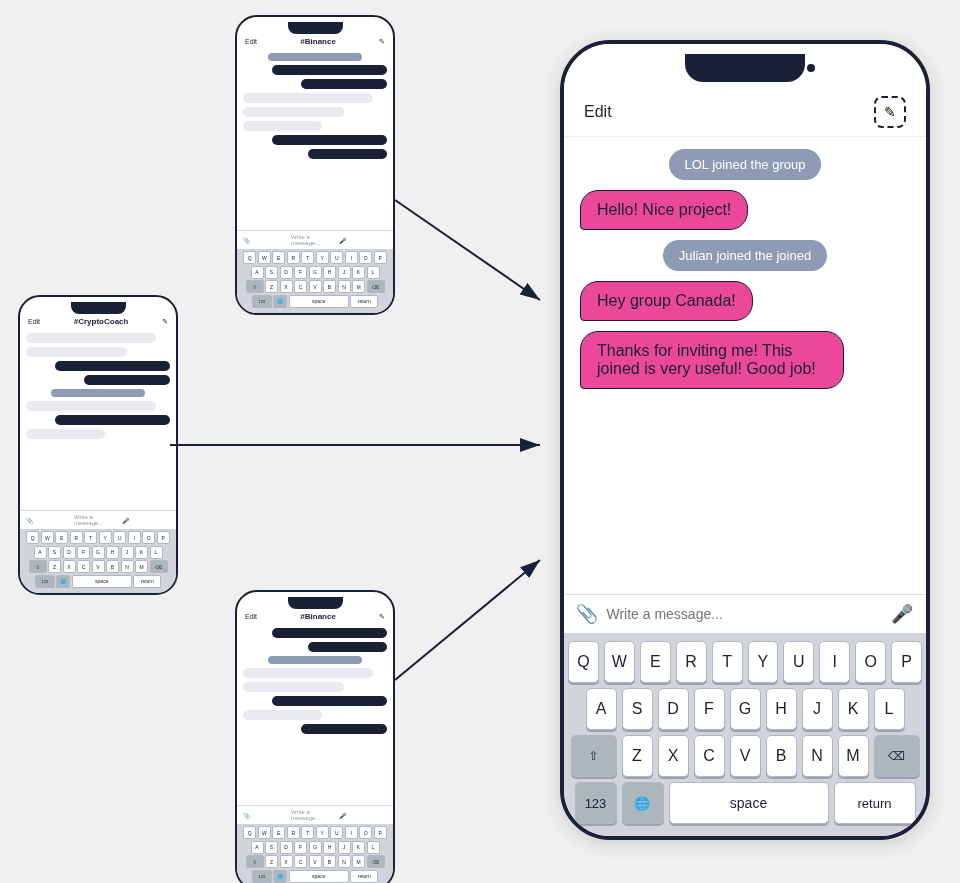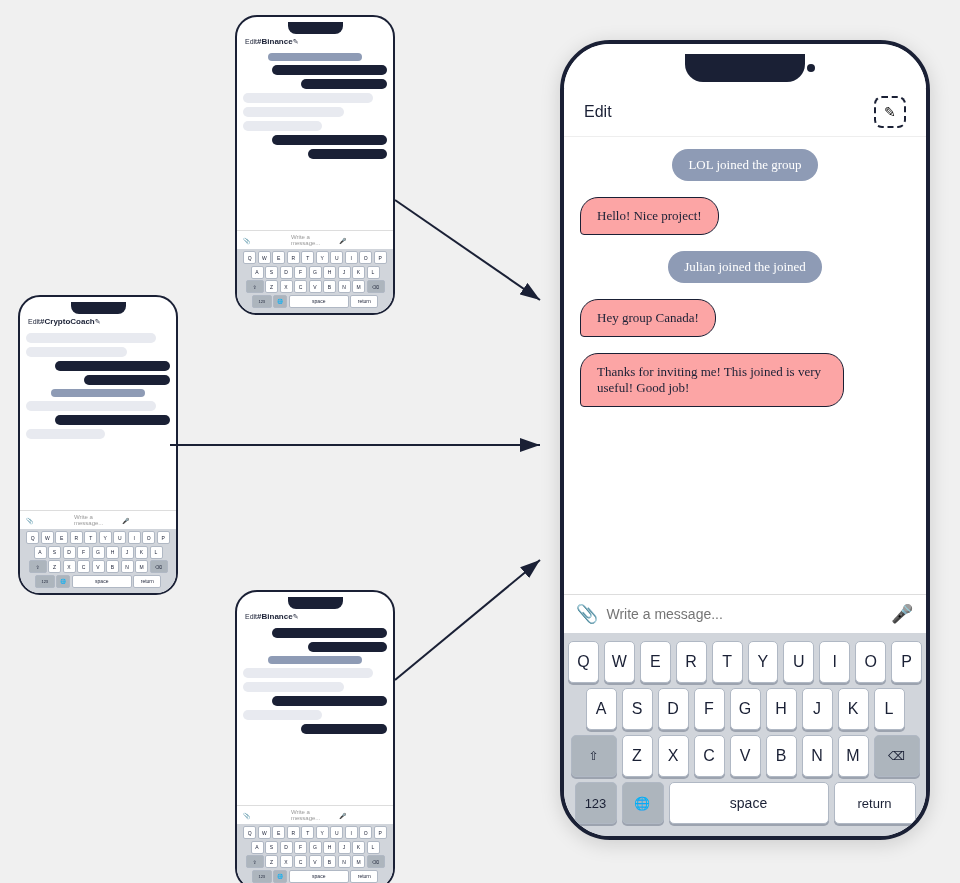--- a/index.html
+++ b/index.html
@@ -86,40 +86,39 @@
       justify-content: center;
       font-size: 14px;
     }
 
     .chat-area {
       flex: 1;
       overflow-y: auto;
       padding: 12px 16px;
       display: flex;
       flex-direction: column;
-      gap: 16px;
-      font-family: Liberation Serif, serif;
+      gap: 10px;
     }
 
     .system-msg {
       background: #8e9bb5;
       color: white;
       border-radius: 16px;
       padding: 8px 16px;
       font-size: 13px;
       align-self: center;
       text-align: center;
     }
 
     .bubble-left {
-      background: #fca5a5;
+      background: #ec4899;
       border: 1.5px solid #1a2035;
       border-radius: 18px 18px 18px 4px;
       padding: 10px 16px;
-      font-size: 13px;
+      font-size: 16px;
       color: #1a2035;
       align-self: flex-start;
       max-width: 80%;
     }
 
     .input-area {
       display: flex;
       align-items: center;
       padding: 8px 12px;
       border-top: 1px solid #ddd;
@@ -215,21 +214,21 @@
       flex-shrink: 0;
     }
     .small-phone .sp-notch {
       width: 55px;
       height: 12px;
       background: #1a2035;
       border-radius: 0 0 8px 8px;
     }
     .small-phone .sp-header {
       display: flex;
-      justify-content: flex-start;
+      justify-content: space-between;
       align-items: center;
       padding: 3px 8px;
       font-size: 7px;
       color: #1a2035;
       flex-shrink: 0;
     }
     .small-phone .sp-header span:nth-child(2) {
       font-weight: 700;
       font-size: 8px;
     }

